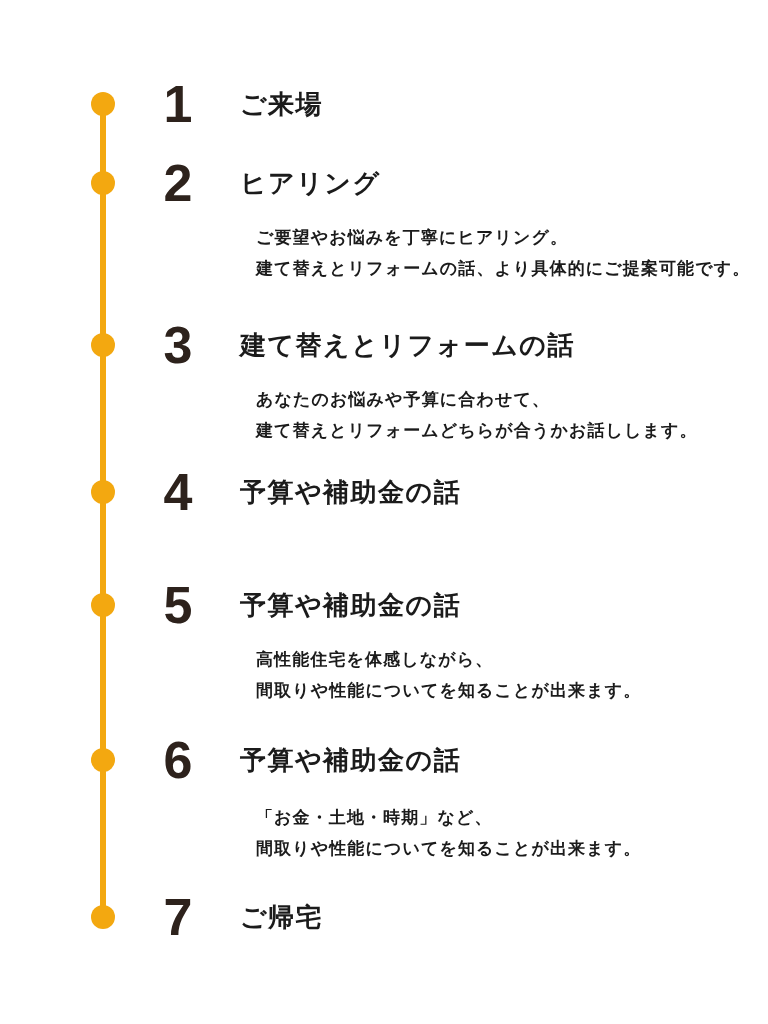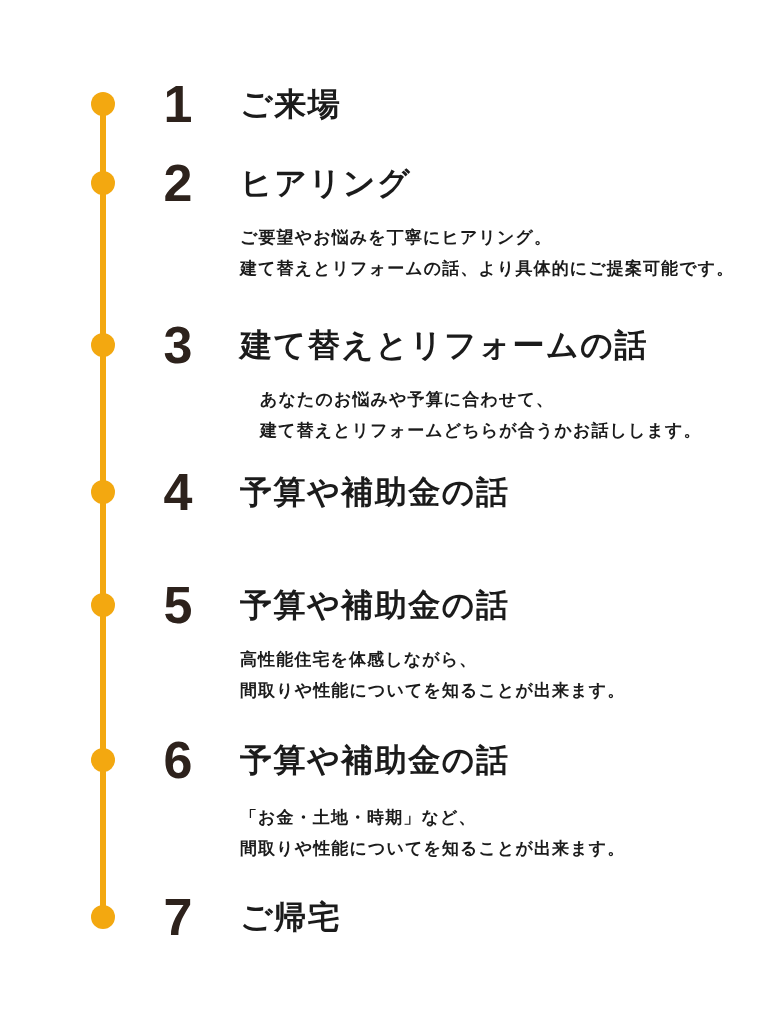--- a/index.html
+++ b/index.html
@@ -61,41 +61,41 @@
   .step-number {
     width: 56px;
     text-align: center;
     font-size: 52px;
     font-weight: 700;
     color: #2D221C;
     line-height: 1;
   }
   .step-title {
     margin-left: 34px;
-    font-size: 32px;
+    font-size: 26px;
     font-weight: 700;
     color: #1B1B1B;
     letter-spacing: 1.5px;
     line-height: 1;
   }
 
   
   .desc {
     position: absolute;
-    left: 240px;
+    left: 256px;
     width: 480px;
     font-size: 17px;
     font-weight: 700;
     color: #1B1B1B;
     letter-spacing: 1.1px;
     line-height: 31px;
     white-space: nowrap;
   }
   .desc-2 { top: 222px; }
-  .desc-3 { top: 384px; margin-left: 20px; }
+  .desc-3 { top: 384px; }
   .desc-5 { top: 644px; }
   .desc-6 { top: 802px; }
 </style>
 </head>
 <body>
 
 <div class="canvas">
 
   <div class="tl-line"></div>
   <div class="tl-dot dot-1"></div>

